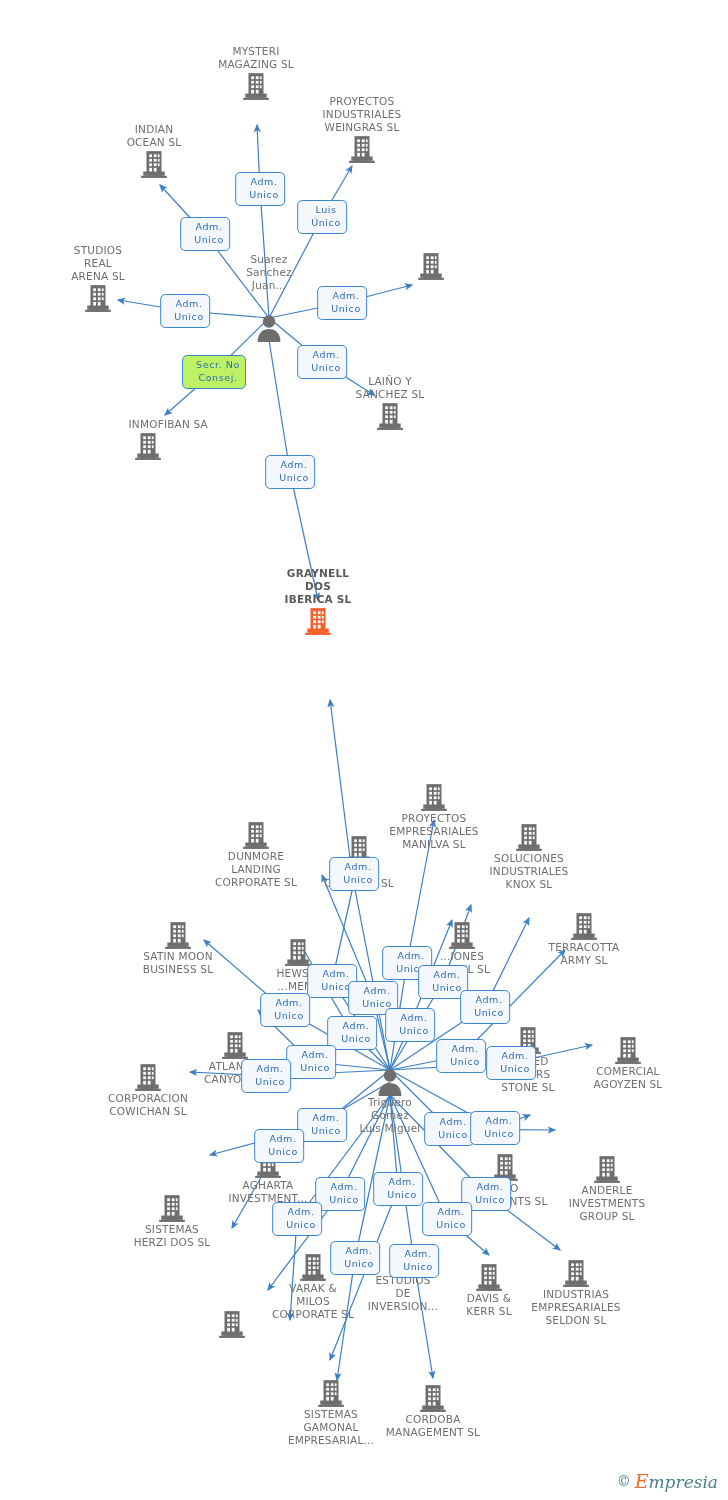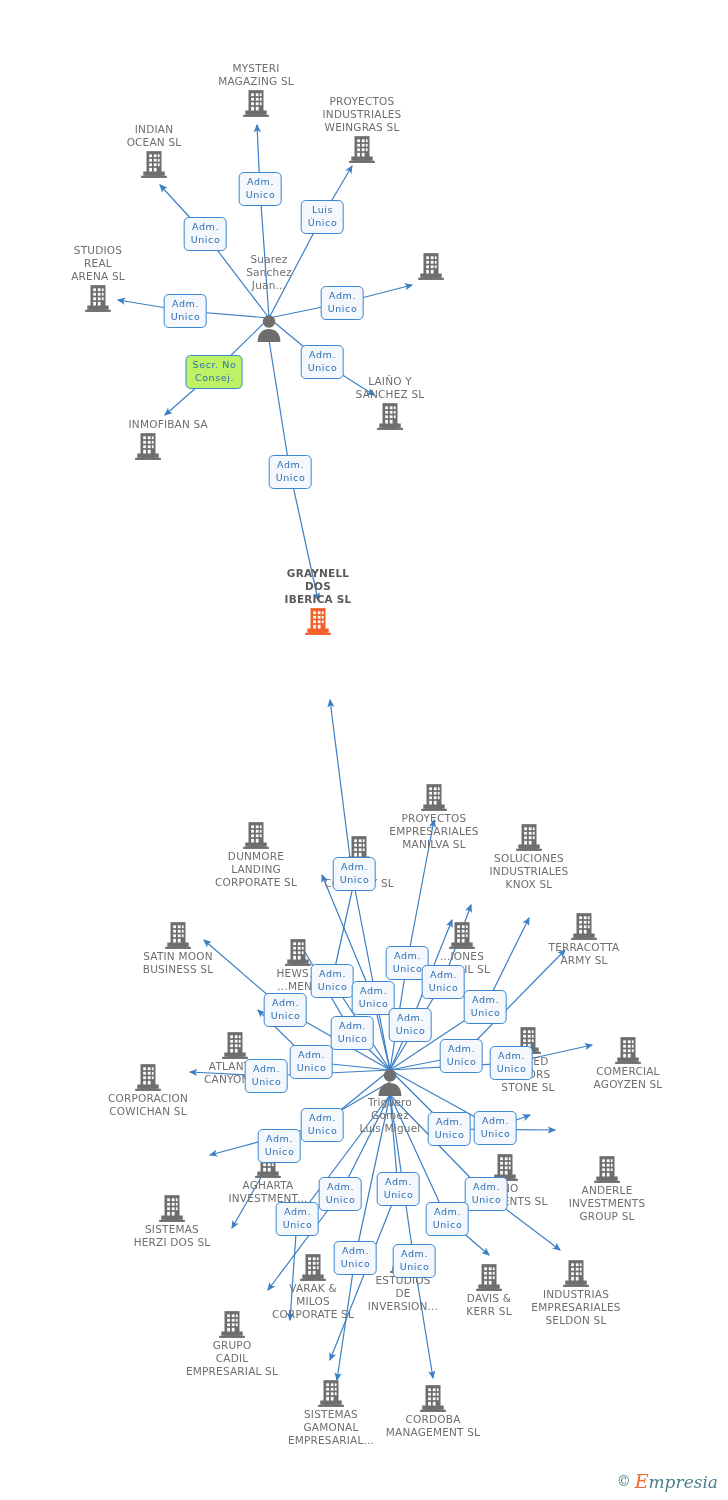--- a/index.html
+++ b/index.html
@@ -49,21 +49,21 @@
     position: absolute;
     transform: translate(-50%, -50%);
     background: #f4f8fc;
     border: 1.3px solid #3b86d1;
     border-radius: 5px;
     color: #2f6fb5;
     font-size: 9.5px;
     line-height: 12.5px;
     letter-spacing: 0.6px;
     text-align: center;
-    padding: 3px 5px 4px 6px;
+    padding: 3px 5px 4px 13px;
     white-space: pre-line;
     font-family: "DejaVu Sans", sans-serif;
     box-shadow: 0 0 0 0 rgba(0,0,0,0);
   }
   .watermark {
     position: absolute;
     right: 10px;
     bottom: 8px;
     display: flex;
     align-items: center;
@@ -148,21 +148,21 @@
         <line x1="390" y1="1095" x2="447" y2="1219" stroke="#3b7fc4" stroke-width="1.2"></line>
         <line x1="447" y1="1219" x2="489" y2="1255" stroke="#3b7fc4" stroke-width="1.2" marker-end="url(#ah)"></line>
         <line x1="390" y1="1095" x2="355" y2="1258" stroke="#3b7fc4" stroke-width="1.2"></line>
         <line x1="355" y1="1258" x2="337" y2="1380" stroke="#3b7fc4" stroke-width="1.2" marker-end="url(#ah)"></line>
         <line x1="390" y1="1095" x2="414" y2="1261" stroke="#3b7fc4" stroke-width="1.2"></line>
         <line x1="414" y1="1261" x2="433" y2="1378" stroke="#3b7fc4" stroke-width="1.2" marker-end="url(#ah)"></line>
       </g>
   </svg>
 
   <div id="nodes-layer">
-      <div class="node" style="left: 256px; top: 118px; transform: translate(-50%, -100%);">
+      <div class="node" style="left: 256px; top: 101px; transform: translate(-50%, -100%);">
         <div class="node-label" style="color: rgb(110, 110, 110);">MYSTERI
 MAGAZING SL</div>
         <span class="node-icon">
           <svg width="26" height="30" viewBox="0 0 24 28">
             <rect x="5" y="2" width="14" height="23" fill="#6e6e6e"></rect>
             <rect x="2" y="21" width="20" height="4" fill="#6e6e6e"></rect>
             <rect x="0" y="25" width="24" height="2" fill="#6e6e6e"></rect>
             <rect x="7.5" y="5" width="2.6" height="2.6" fill="#fff"></rect>
             <rect x="11.8" y="5" width="2.6" height="2.6" fill="#fff"></rect>
             <rect x="15.6" y="5" width="1.6" height="2.6" fill="#fff"></rect>
@@ -768,23 +768,20 @@
             <rect x="7.5" y="9.2" width="2.6" height="2.6" fill="#fff"></rect>
             <rect x="11.8" y="9.2" width="2.6" height="2.6" fill="#fff"></rect>
             <rect x="15.6" y="9.2" width="1.6" height="2.6" fill="#fff"></rect>
             <rect x="7.5" y="13.4" width="2.6" height="2.6" fill="#fff"></rect>
             <rect x="11.8" y="13.4" width="2.6" height="2.6" fill="#fff"></rect>
             <rect x="15.6" y="13.4" width="1.6" height="2.6" fill="#fff"></rect>
             <rect x="7.5" y="17.6" width="2.6" height="3.4" fill="#fff"></rect>
             <rect x="11.8" y="17.6" width="2.6" height="3.4" fill="#fff"></rect>
           </svg>
         </span>
-        <div class="node-label" style="color: rgb(110, 110, 110);">GRUPO
-CADIL
-EMPRESARIAL SL</div>
       </div>
       <div class="node" style="left: 331px; top: 1396px; transform: translate(-50%, -18px);">
         <span class="node-icon">
           <svg width="26" height="30" viewBox="0 0 24 28">
             <rect x="5" y="2" width="14" height="23" fill="#6e6e6e"></rect>
             <rect x="2" y="21" width="20" height="4" fill="#6e6e6e"></rect>
             <rect x="0" y="25" width="24" height="2" fill="#6e6e6e"></rect>
             <rect x="7.5" y="5" width="2.6" height="2.6" fill="#fff"></rect>
             <rect x="11.8" y="5" width="2.6" height="2.6" fill="#fff"></rect>
             <rect x="15.6" y="5" width="1.6" height="2.6" fill="#fff"></rect>

